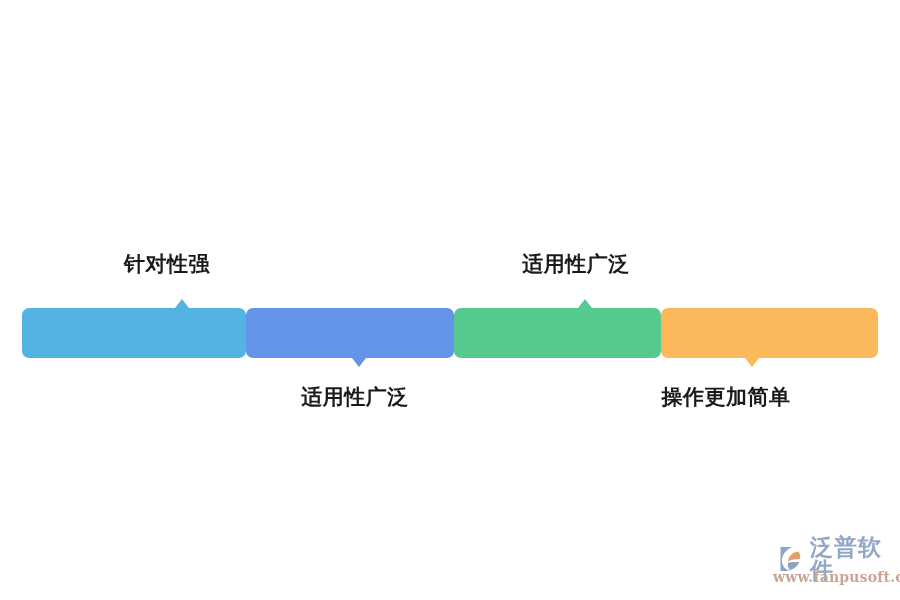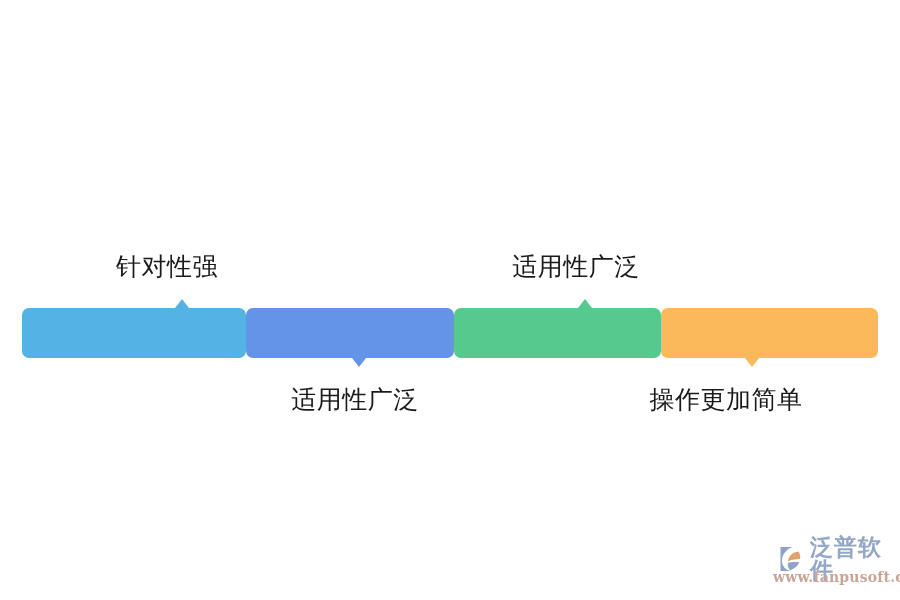--- a/index.html
+++ b/index.html
@@ -62,22 +62,22 @@
     border-bottom: 9px solid currentColor;
   }
   .ptr-down {
     bottom: -9px;
     border-top: 9px solid currentColor;
   }
 
   
   .label {
     position: absolute;
-    font-size: 25px;
-    font-weight: normal;
+    font-size: 21px;
+    font-weight: bold;
     color: #1a1a1a;
     white-space: nowrap;
     letter-spacing: 0.5px;
     transform: translateX(-50%);
     text-align: right;
   }
   .label-above { top: 250px; }
   .label-below { top: 383px; }
 
   

